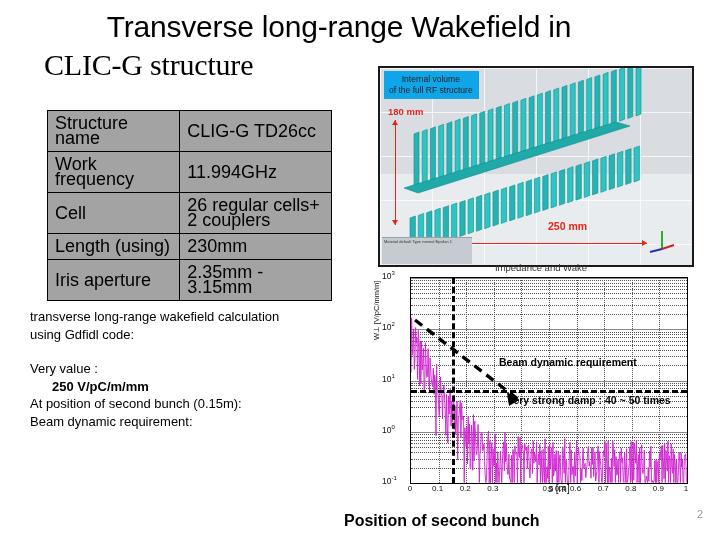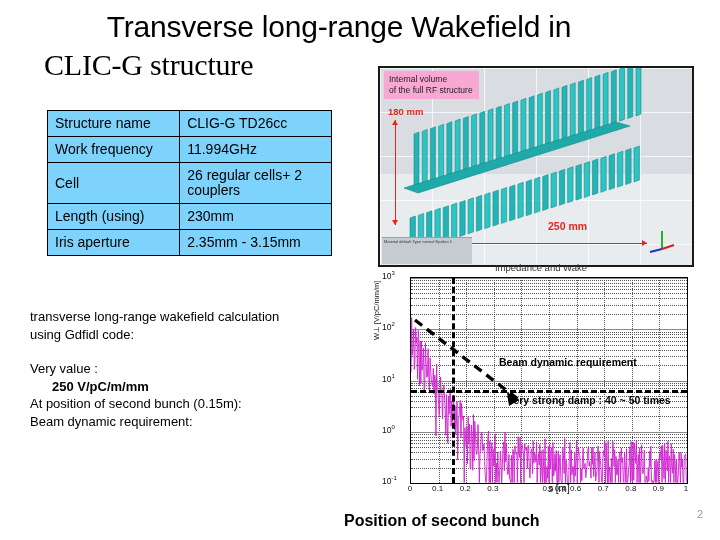--- a/index.html
+++ b/index.html
@@ -24,23 +24,23 @@
   }
   .title-l1{display:block;text-align:center;}
   .title-l2{display:block;text-align:left;padding-left:10px;font-family:Liberation Serif, serif;}
 
   
   .spec-table{
     position:absolute;
     left:47px; top:110px;
     width:285px;
     border-collapse:collapse;
-    font-size:14px;
+    font-size:18px;
     color:#000;
-    background:#7dd3fc;
+    background:#a3a3a3;
   }
   .spec-table td{
     border:1.6px solid #000;
     padding:5px 7px;
     vertical-align:middle;
     line-height:15px;
   }
   .spec-table td.k{width:124px;}
   .spec-table td.v{width:145px;}
 
@@ -72,26 +72,27 @@
       linear-gradient(to right, rgba(255,255,255,.75) 1px, transparent 1px),
       linear-gradient(to bottom, rgba(255,255,255,.75) 1px, transparent 1px);
     background-size:52px 44px;
   }
   .pic3d .floor{
     position:absolute;left:0;bottom:0;width:100%;height:46%;
     background:#e9ecef;
   }
   .cap-box{
     position:absolute;left:4px;top:3px;
-    background:#f9a8d4;
+    background:#0ea5e9;
     padding:3px 6px 3px 5px;
     font-size:8.5px;
     line-height:11px;
     color:#222;
     z-index:6;
+    text-align:center;
   }
   .dim-v{
     position:absolute;left:8px;top:38px;
     font-size:9.5px;color:#e8251c;font-weight:bold;z-index:6;
   }
   .dim-h{
     position:absolute;left:168px;top:152px;
     font-size:10.5px;color:#e8251c;font-weight:bold;z-index:6;
   }
   .arrow-v{

